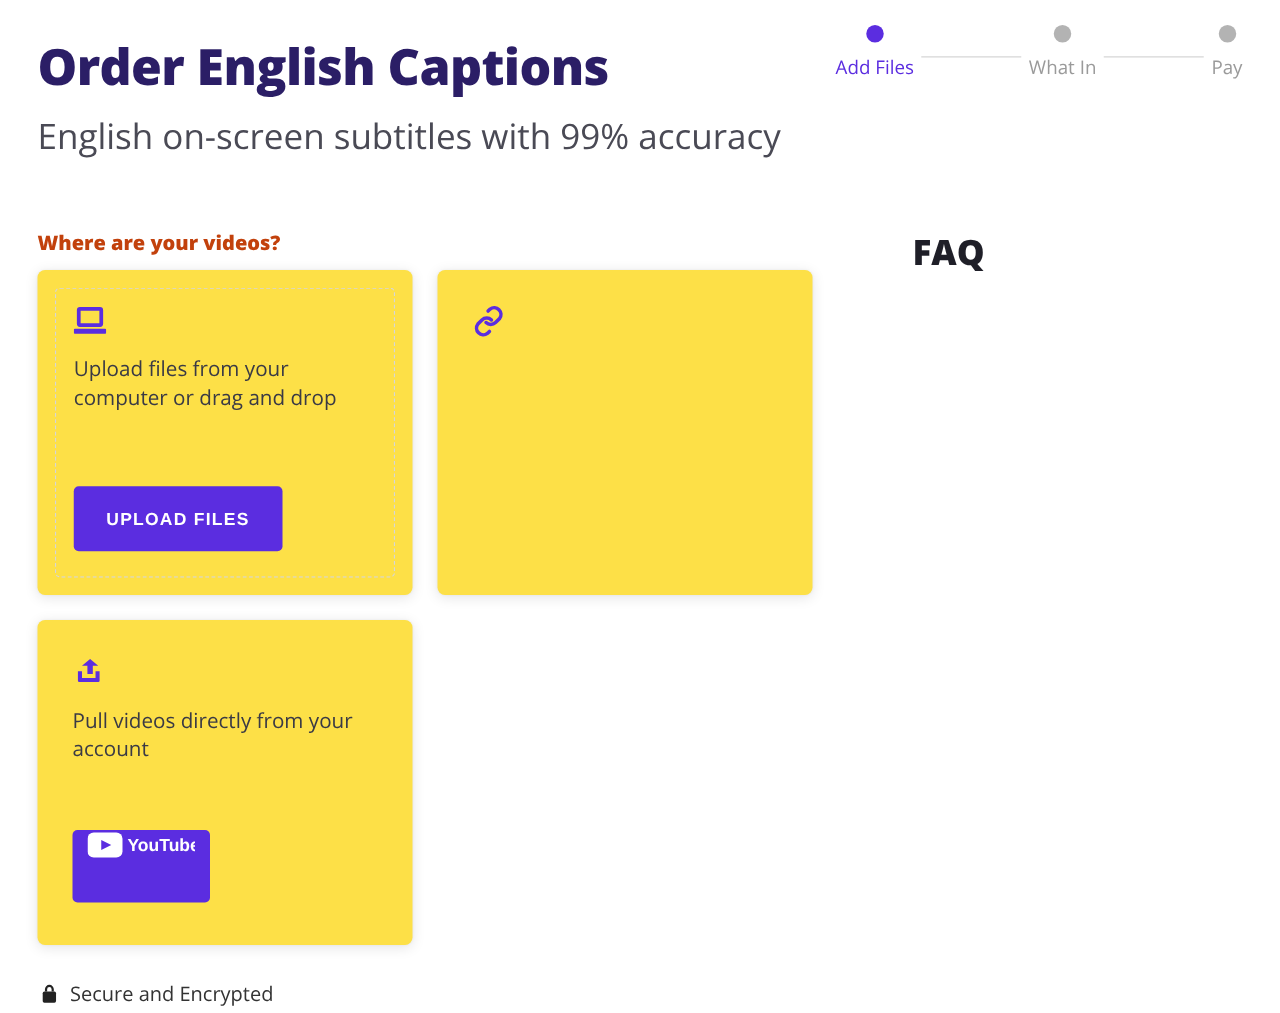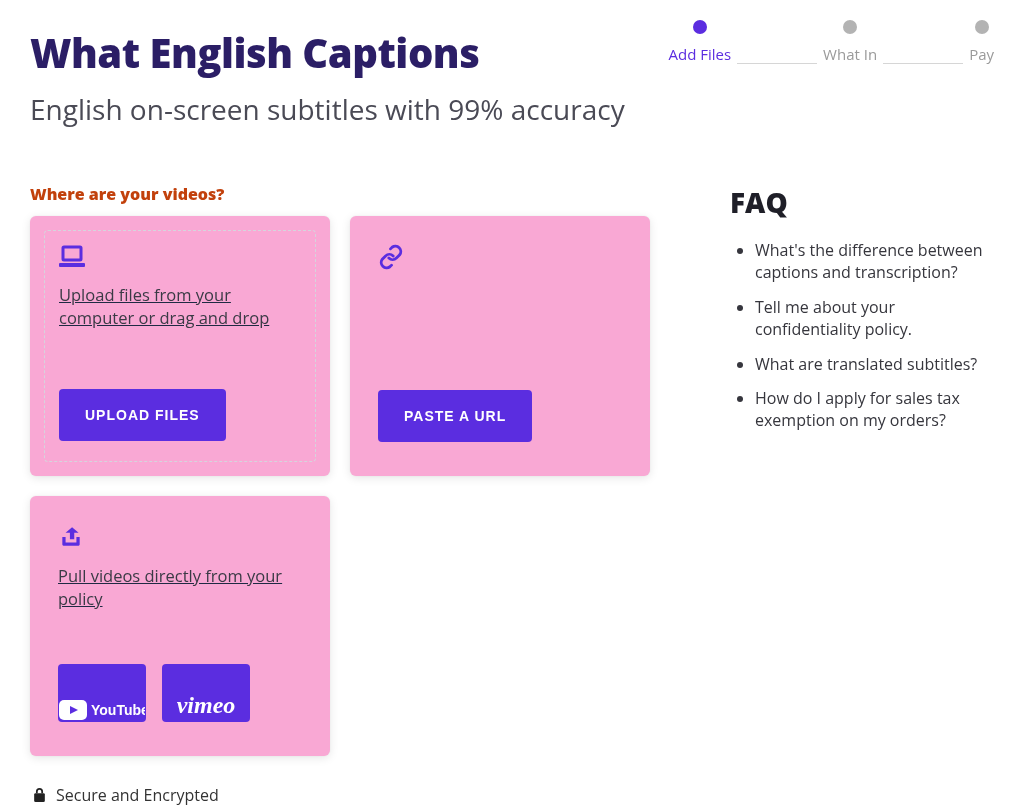--- a/index.html
+++ b/index.html
@@ -26,21 +26,21 @@
     color: #2b1e66;
     letter-spacing: -0.5px;
   }
   .subtitle {
     font-size: 28px;
     color: #4a4a55;
     margin-top: 10px;
   }
   .stepper {
     display: flex;
-    align-items: flex-end;
+    align-items: center;
     margin-top: -5px;
   }
   .step {
     display: flex;
     flex-direction: column;
     align-items: center;
     position: relative;
   }
   .step-dot {
     width: 14px;
@@ -82,27 +82,26 @@
     margin-bottom: 11px;
   }
   .card-grid {
     display: flex;
     flex-wrap: wrap;
     gap: 20px;
   }
   .card {
     width: 300px;
     min-height: 260px;
-    background: #f9a8d4;
+    background: #fde047;
     border-radius: 6px;
     box-shadow: 0 2px 10px rgba(0,0,0,0.10), 0 0 2px rgba(0,0,0,0.05);
     padding: 14px;
     display: flex;
     flex-direction: column;
-    text-decoration: underline;
   }
   .card-inner {
     flex: 1;
     padding: 14px 14px 20px 14px;
     display: flex;
     flex-direction: column;
   }
   .card.dashed .card-inner {
     border: 1.5px dashed #d5d5dc;
     border-radius: 4px;
@@ -133,25 +132,25 @@
     text-transform: uppercase;
   }
   .btn-row { }
   .brand-row {
     display: flex;
     gap: 16px;
     margin-top: 40px;
   }
   .brand-btn {
     display: inline-flex;
-    align-items: flex-end;
+    align-items: flex-start;
     justify-content: center;
     background: #5b2de0;
     border-radius: 4px;
-    width: 88px;
+    width: 110px;
     height: 58px;
     cursor: pointer;
   }
   .faq-title {
     font-size: 28px;
     font-weight: 800;
     color: #1f1f28;
     margin-bottom: 18px;
   }
   ul.faq-list {
@@ -174,21 +173,21 @@
     font-size: 16px;
     color: #333;
   }
   svg { display: block; }
 </style>
 </head>
 <body>
 
 <div class="header-row">
   <div class="title-block">
-    <h1 class="page-title">What English Captions</h1>
+    <h1 class="page-title">Order English Captions</h1>
     <div class="subtitle">English on-screen subtitles with 99% accuracy</div>
   </div>
 
   <div class="stepper">
     <div class="step active">
       <div class="step-dot"></div>
       <div class="step-label">Add Files</div>
     </div>
     <div class="step-line"></div>
     <div class="step">
@@ -227,68 +226,54 @@
 
       <div class="card">
         <div class="card-inner">
           <span class="icon">
             <svg width="26" height="26" viewBox="0 0 24 24" fill="none" stroke="currentColor" stroke-width="2.6" stroke-linecap="round">
               <path d="M10 13a5 5 0 0 0 7 0l3-3a5 5 0 0 0-7-7l-1.5 1.5"></path>
               <path d="M14 11a5 5 0 0 0-7 0l-3 3a5 5 0 0 0 7 7l1.5-1.5"></path>
             </svg>
           </span>
           <div class="spacer"></div>
-          <div class="btn-row">
-            <button class="btn">PASTE A URL</button>
-          </div>
         </div>
       </div>
 
       <div class="card">
         <div class="card-inner">
           <span class="icon">
             <svg width="26" height="26" viewBox="0 0 24 24" fill="currentColor">
               <path d="M4 12v7a1 1 0 0 0 1 1h14a1 1 0 0 0 1-1v-7h-3v5H7v-5H4z"></path>
               <path d="M13 3l6 5h-4v6h-4V8H7l6-5z"></path>
             </svg>
           </span>
-          <div class="desc">Pull videos directly from your policy</div>
+          <div class="desc">Pull videos directly from your account</div>
           <div class="spacer"></div>
           <div class="brand-row">
             <div class="brand-btn">
               <svg width="86" height="24" viewBox="0 0 86 24">
                 <rect x="0" y="2" width="28" height="20" rx="5" fill="#ffffff"></rect>
                 <polygon points="11,8 11,16 19,12" fill="#5b2de0"></polygon>
                 <text x="32" y="17" fill="#ffffff" font-family="Arial, sans-serif" font-size="14" font-weight="700">YouTube</text>
               </svg>
             </div>
-            <div class="brand-btn">
-              <svg width="86" height="30" viewBox="0 0 86 30">
-                <text x="43" y="21" fill="#ffffff" font-family="'Brush Script MT', cursive" font-size="24" font-weight="700" text-anchor="middle" font-style="italic">vimeo</text>
-              </svg>
-            </div>
           </div>
         </div>
       </div>
 
     </div>
 
     <div class="secure-row">
       <span>
         <svg width="13" height="16" viewBox="0 0 14 18" fill="#222">
           <rect x="1" y="7" width="12" height="10" rx="1.5"></rect>
           <path d="M4 7V5a3 3 0 0 1 6 0v2" fill="none" stroke="#222" stroke-width="2"></path>
         </svg>
       </span>
       <span>Secure and Encrypted</span>
     </div>
   </div>
 
   <div class="right-col">
     <div class="faq-title">FAQ</div>
-    <ul class="faq-list">
-      <li>What's the difference between captions and transcription?</li>
-      <li>Tell me about your confidentiality policy.</li>
-      <li>What are translated subtitles?</li>
-      <li>How do I apply for sales tax exemption on my orders?</li>
-    </ul>
   </div>
 </div>
 
 </body></html>

